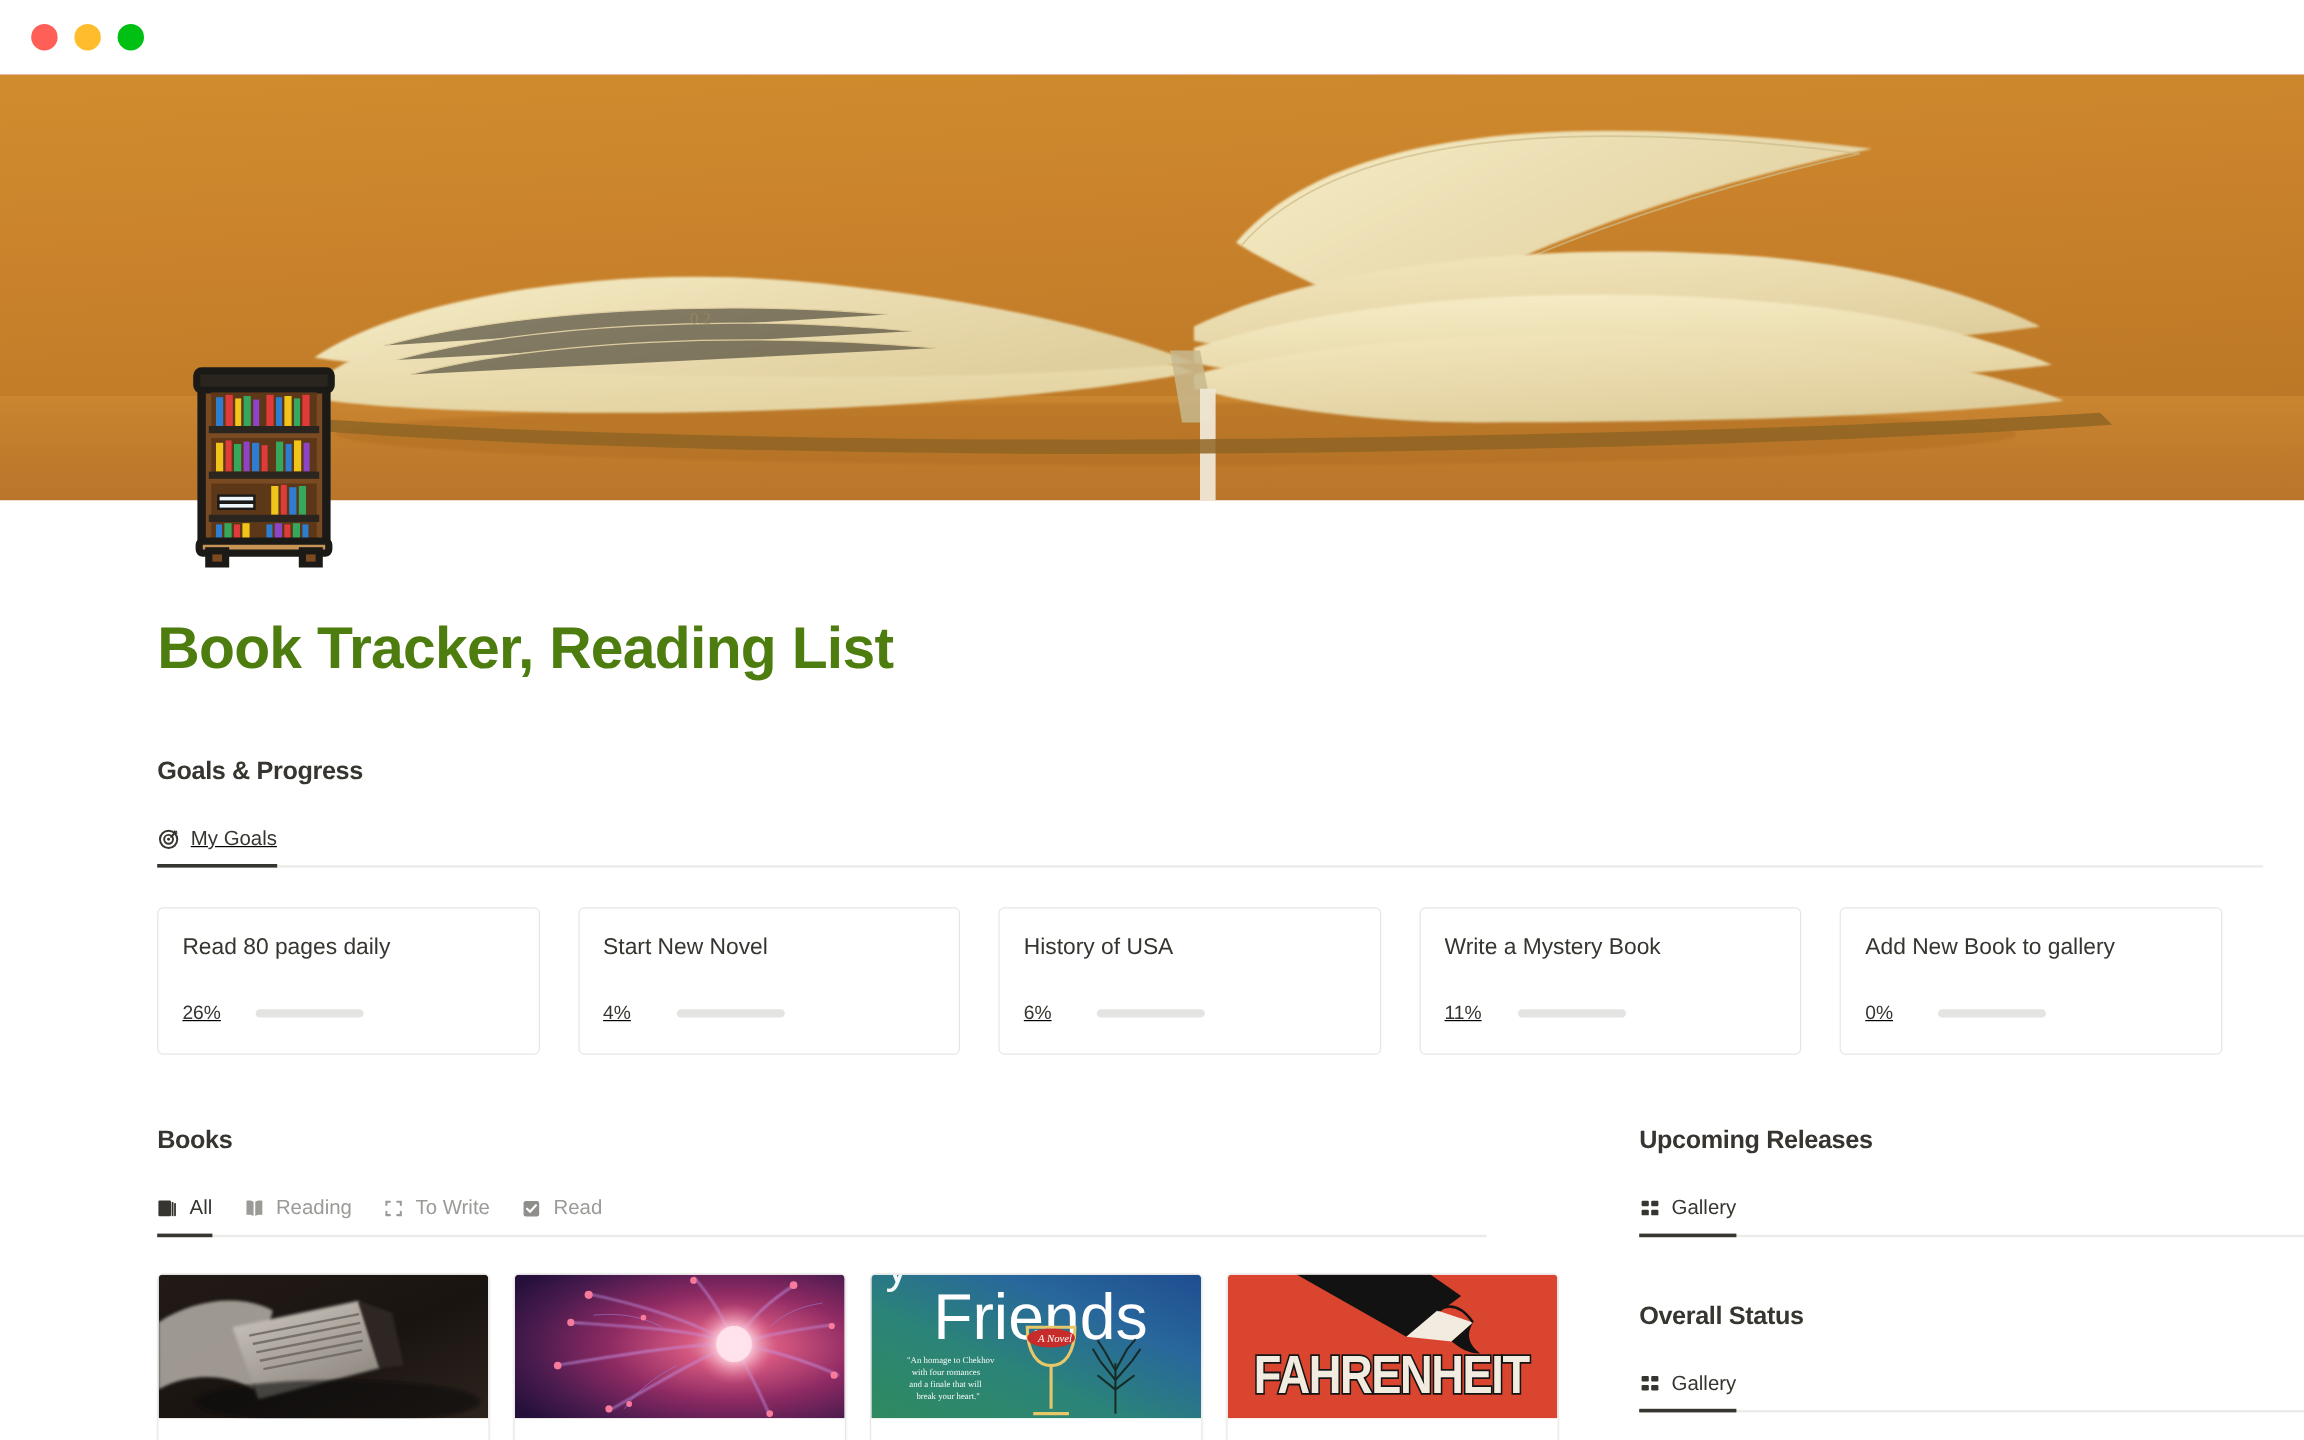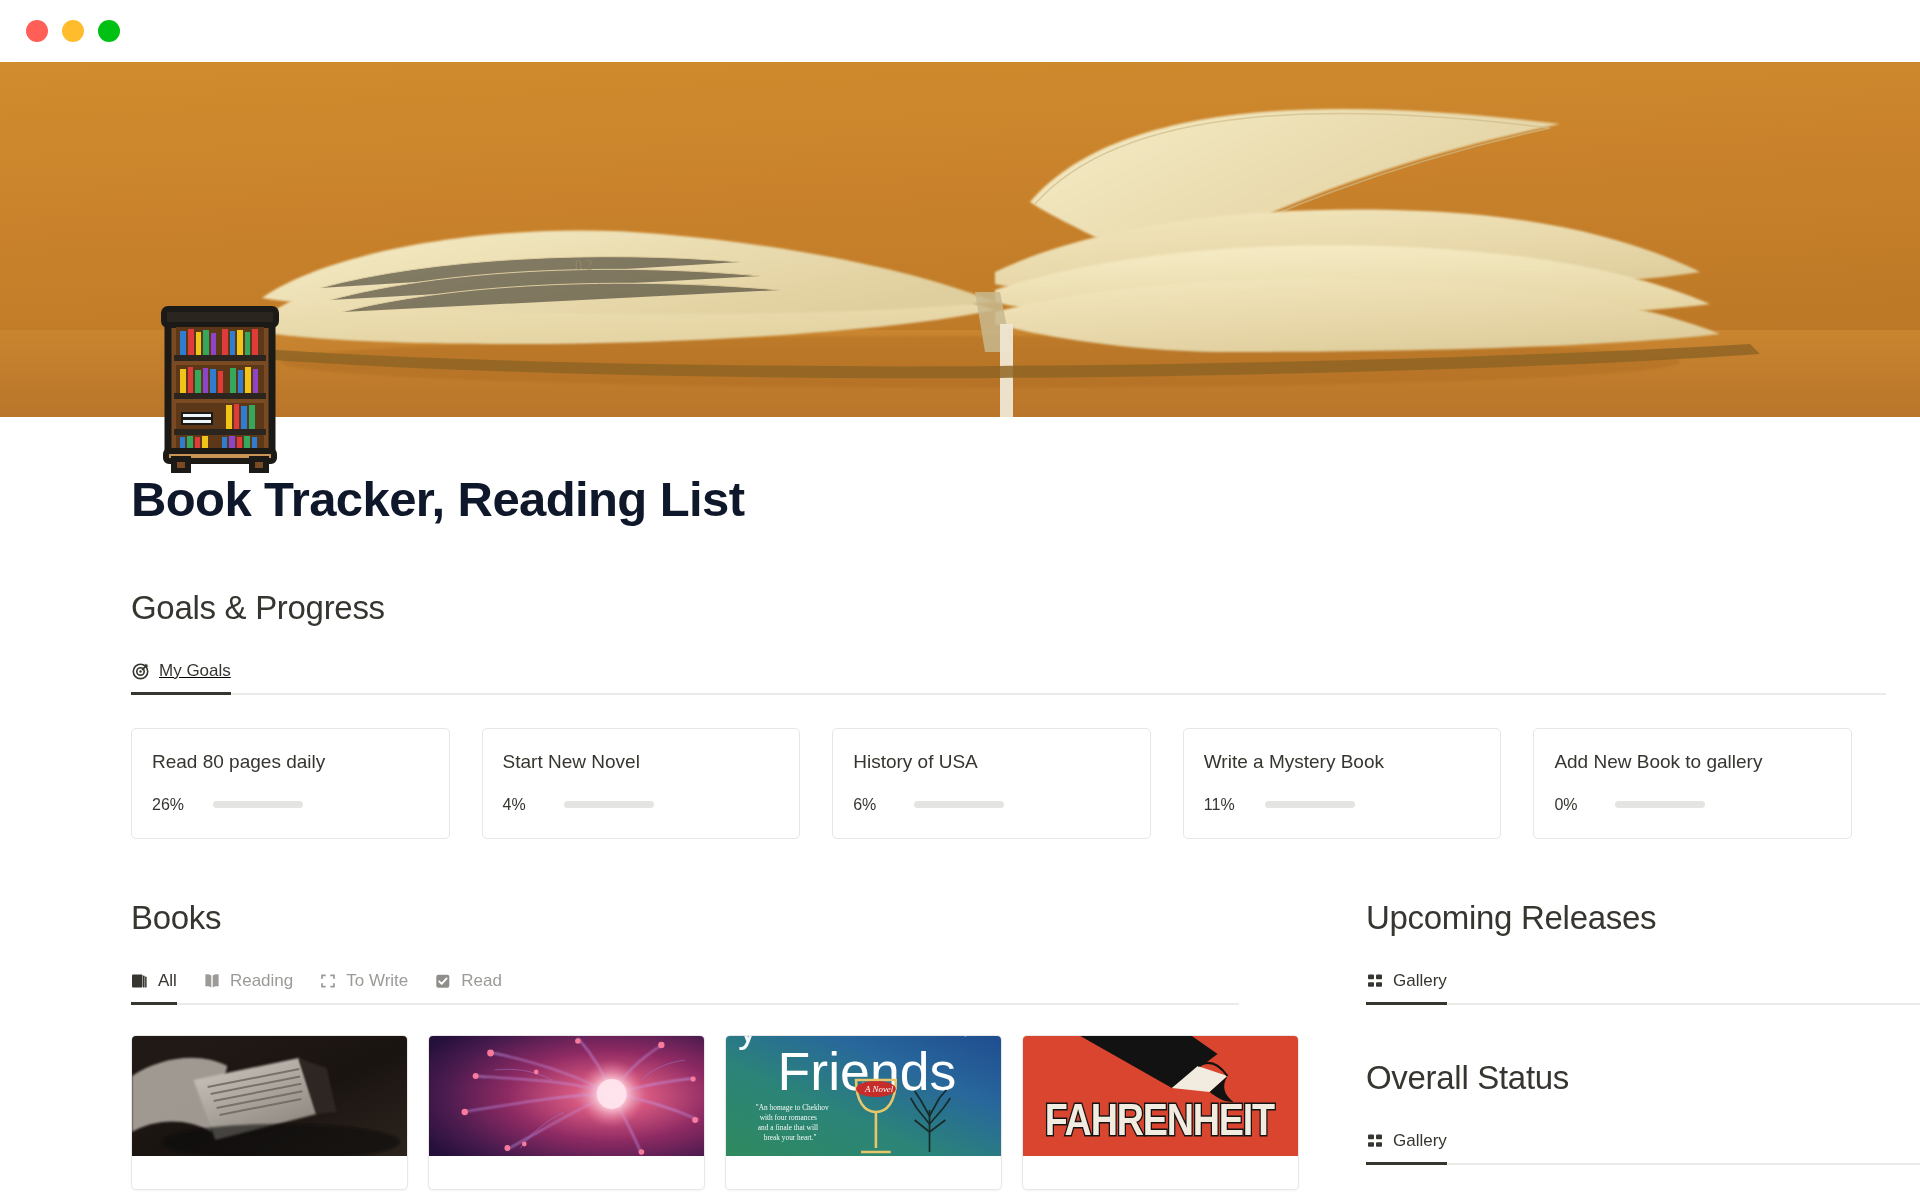--- a/index.html
+++ b/index.html
@@ -52,30 +52,30 @@
     left: 160px;
     top: -112px;
     width: 120px;
     height: 168px;
     z-index: 4;
   }
 
   .page-title {
     font-size: 49px;
     font-weight: 700;
-    color: #0f172a;
+    color: #4d7c0f;
     letter-spacing: -0.6px;
-    padding-top: 56px;
+    padding-top: 98px;
     line-height: 1.1;
   }
 
   
   .section-h {
-    font-size: 33px;
-    font-weight: 400;
+    font-size: 21px;
+    font-weight: 700;
     color: #37352f;
     letter-spacing: -0.3px;
   }
   .gp-heading { margin-top: 62px; }
 
   .tabbar {
     display: flex;
     align-items: flex-end;
     gap: 26px;
     margin-top: 22px;
@@ -113,21 +113,21 @@
     padding: 22px 20px 24px 20px;
     min-height: 101px;
   }
   .goal-title {
     font-size: 19px;
     color: #37352f;
     white-space: nowrap;
     overflow: hidden;
     text-overflow: ellipsis;
   }
-  .goal-prog { display: flex; align-items: center; gap: 27px; margin-top: 23px; }
+  .goal-prog { display: flex; align-items: center; gap: 27px; margin-top: 35px; text-decoration: underline; }
   .goal-pct { font-size: 16px; color: #37352f; min-width: 34px; }
   .bar-track {
     width: 90px; height: 7px; border-radius: 4px;
     background: #e4e4e2; overflow: hidden;
   }
   .bar-fill { height: 100%; border-radius: 4px; background: #6f9c77; min-width: 3px; }
 
   
   .cols { display: flex; gap: 0; margin-top: 60px; }
   .col-left  { width: 1175px; flex: none; }

